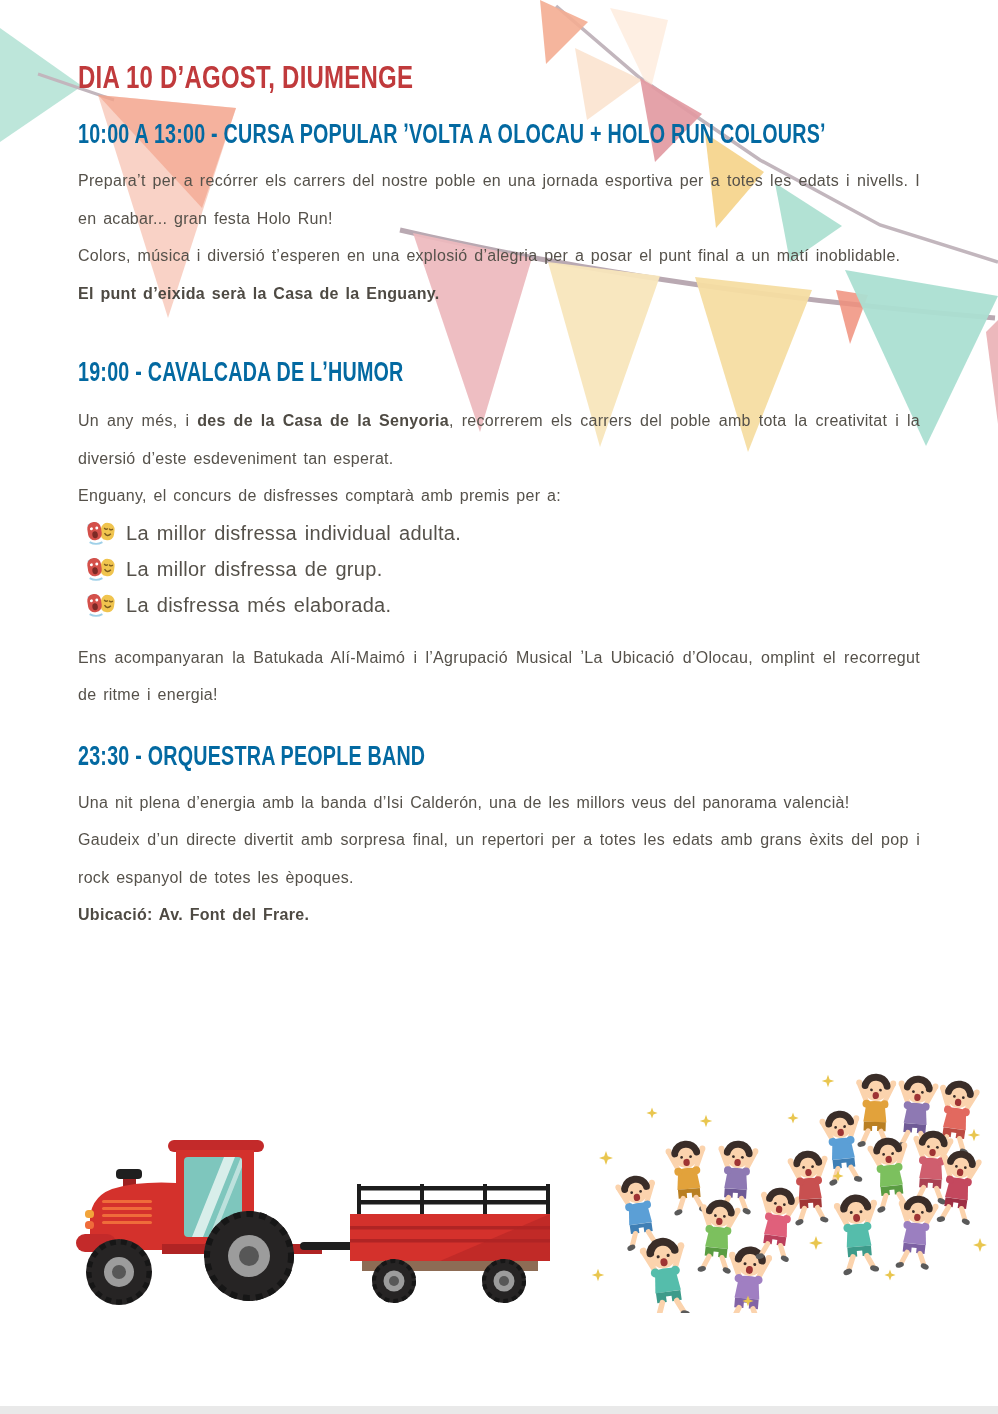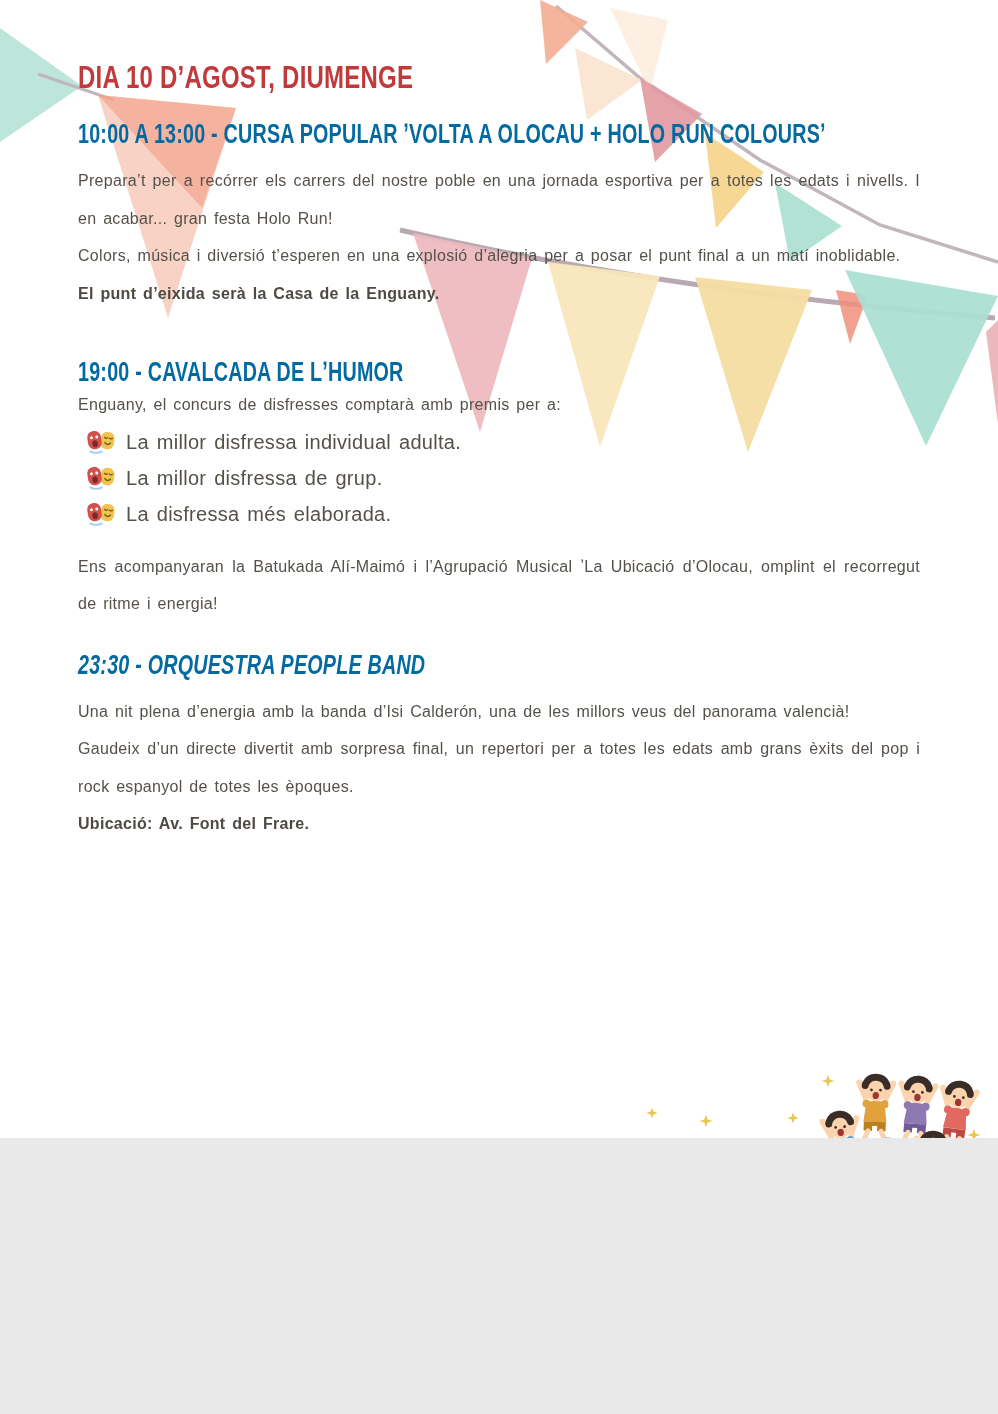--- a/index.html
+++ b/index.html
@@ -1,39 +1,39 @@
 <!DOCTYPE html>
 <html><head>
 <meta charset="utf-8">
 <style>
   * { box-sizing: border-box; }
   html,body { margin:0; padding:0; background:#e9e9e9; }
   .page {
     position: relative;
-    width: 998px; height: 1138px;
+    width: 998px; height: 1406px;
     margin: 0 auto;
     background: #ffffff;
     overflow: hidden;
     font-family: "Liberation Sans", sans-serif;
   }
   .decor { position:absolute; pointer-events:none; }
   .content {
     position: relative; z-index: 2;
     padding: 60px 78px 0 78px;
     color: #55514a;
   }
   h1, h2 { margin:0; font-weight:700; }
   h1 { color:#c03a3c; font-size:32px; line-height:34px; }
   h2 { color:#0369a1; font-size:27px; line-height:28px; }
   .cond { display:inline-block; white-space:nowrap; transform-origin:0 50%; letter-spacing:.3px; }
   .cond-1 { transform: scaleX(.75); }
   .cond-2 { transform: scaleX(.73); }
   .sec1-h { margin-top:26px; }
   .sec2-h { margin-top:46px; }
-  .sec3-h { margin-top:28px;font-style:italic; }
+  .sec3-h { margin-top:28px; }
   p {
     margin:0; font-size:16px; line-height:37.5px;
     text-align: justify; letter-spacing:.3px; word-spacing:2px;
   }
   .pt { margin-top:14px; }
   .pt2 { margin-top:16px; }
   b, .bold { font-weight:700; color:#4e4a43; }
   ul.prizes { list-style:none; margin:0; padding:0 0 0 8px; }
   ul.prizes li { display:flex; align-items:center; font-size:20px; line-height:36px; letter-spacing:.3px; word-spacing:2px; }
   ul.prizes .masks { flex:0 0 auto; width:31px; height:26px; margin-right:9px; }
@@ -75,20 +75,21 @@
 
     <section>
       <h2 class="sec1-h"><span class="cond cond-2">10:00 A 13:00 - CURSA POPULAR ʼVOLTA A OLOCAU + HOLO RUN COLOURSʼ</span></h2>
       <p class="pt">Prepara’t per a recórrer els carrers del nostre poble en una jornada esportiva per a totes les edats i nivells. I en acabar... gran festa Holo Run!</p>
       <p>Colors, música i diversió t’esperen en una explosió d’alegria per a posar el punt final a un matí inoblidable.</p>
       <p class="bold">El punt d’eixida serà la Casa de la Enguany.</p>
     </section>
 
     <section>
       <h2 class="sec2-h"><span class="cond cond-2">19:00 - CAVALCADA DE LʼHUMOR</span></h2>
+      <p class="pt2"><span>Un any més, i </span><b>des de la Casa de la Senyoria</b><span>, recorrerem els carrers del poble amb tota la creativitat i la diversió d’este esdeveniment tan esperat.</span></p>
       <p>Enguany, el concurs de disfresses comptarà amb premis per a:</p>
 
       <ul class="prizes">
         <li>
           <svg class="masks" viewBox="0 0 34 28">
             <path d="M2,6 Q8,1 14,5" stroke="#9fd0e8" stroke-width="2" fill="none"></path>
             <path d="M4,24 Q11,28 18,24" stroke="#9fd0e8" stroke-width="2" fill="none"></path>
             <g transform="rotate(7 24 13)">
                 <rect x="16" y="3" width="15" height="19" rx="7" fill="#f0c44e"></rect>
                 <path d="M19.5,9 q2,2.4 4,0 M25,9 q2,2.4 4,0 M20.5,14.5 q3.5,4.5 7,0" stroke="#7a5a1e" stroke-width="1.5" fill="none"></path>

